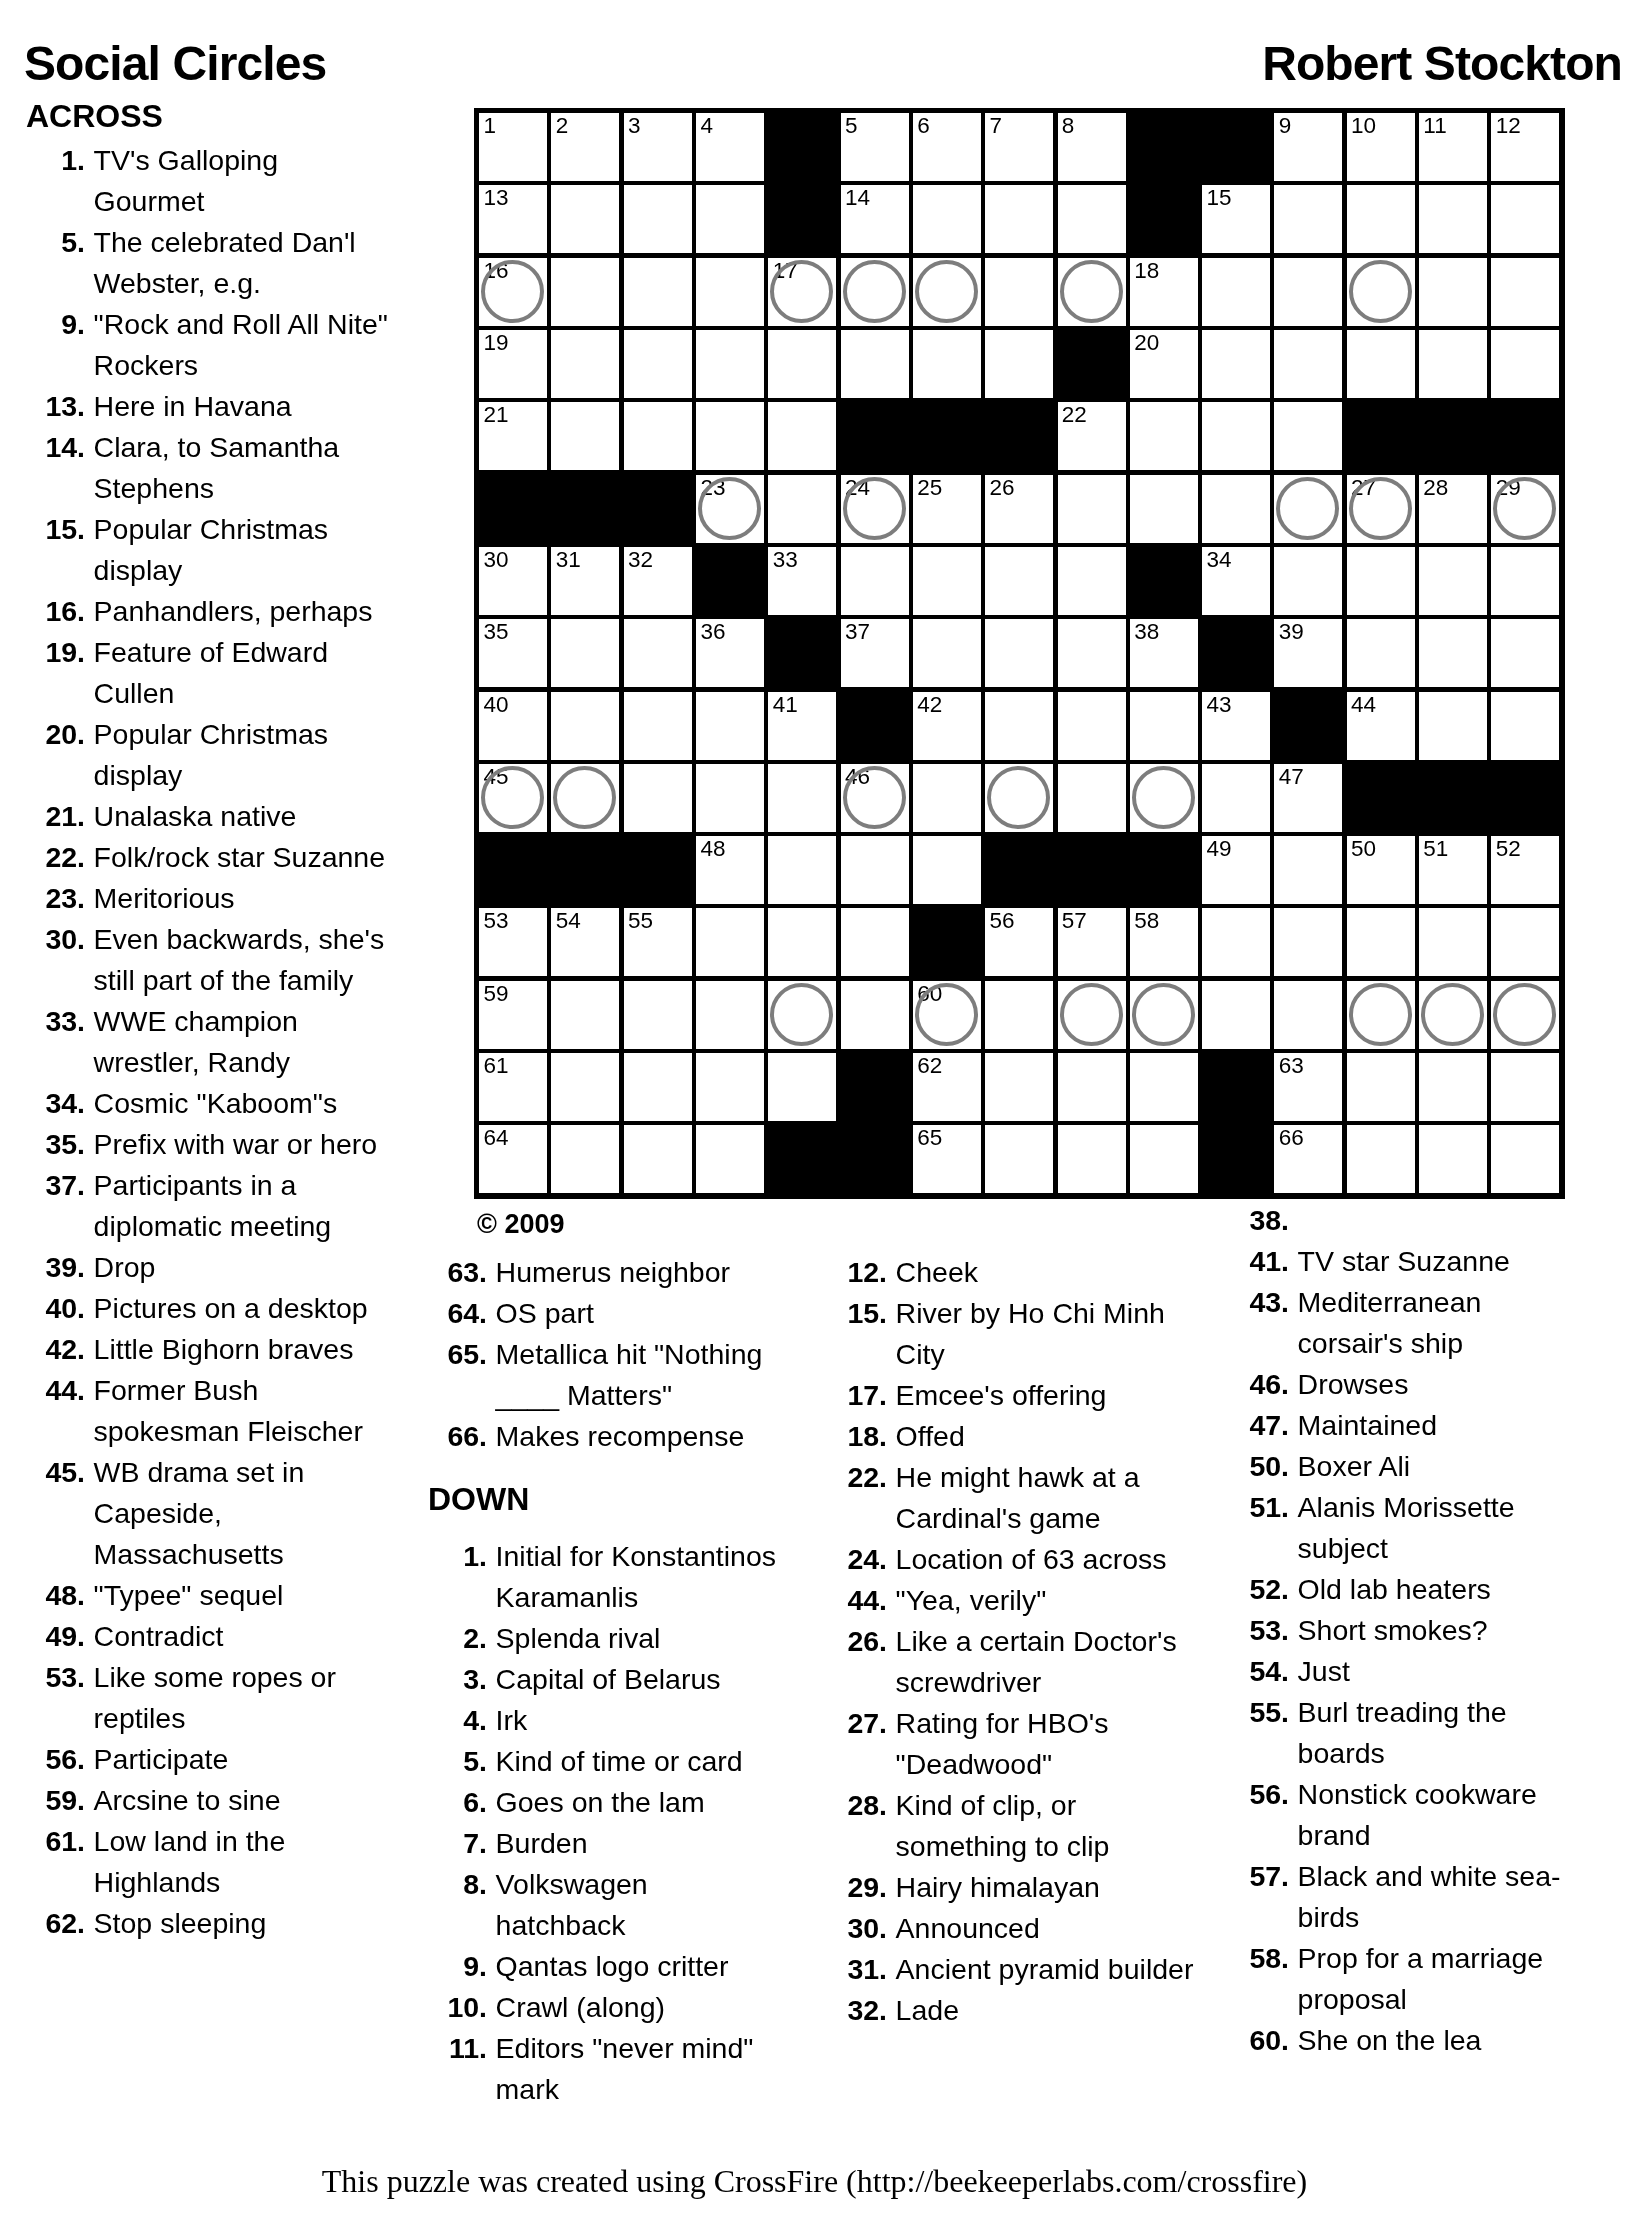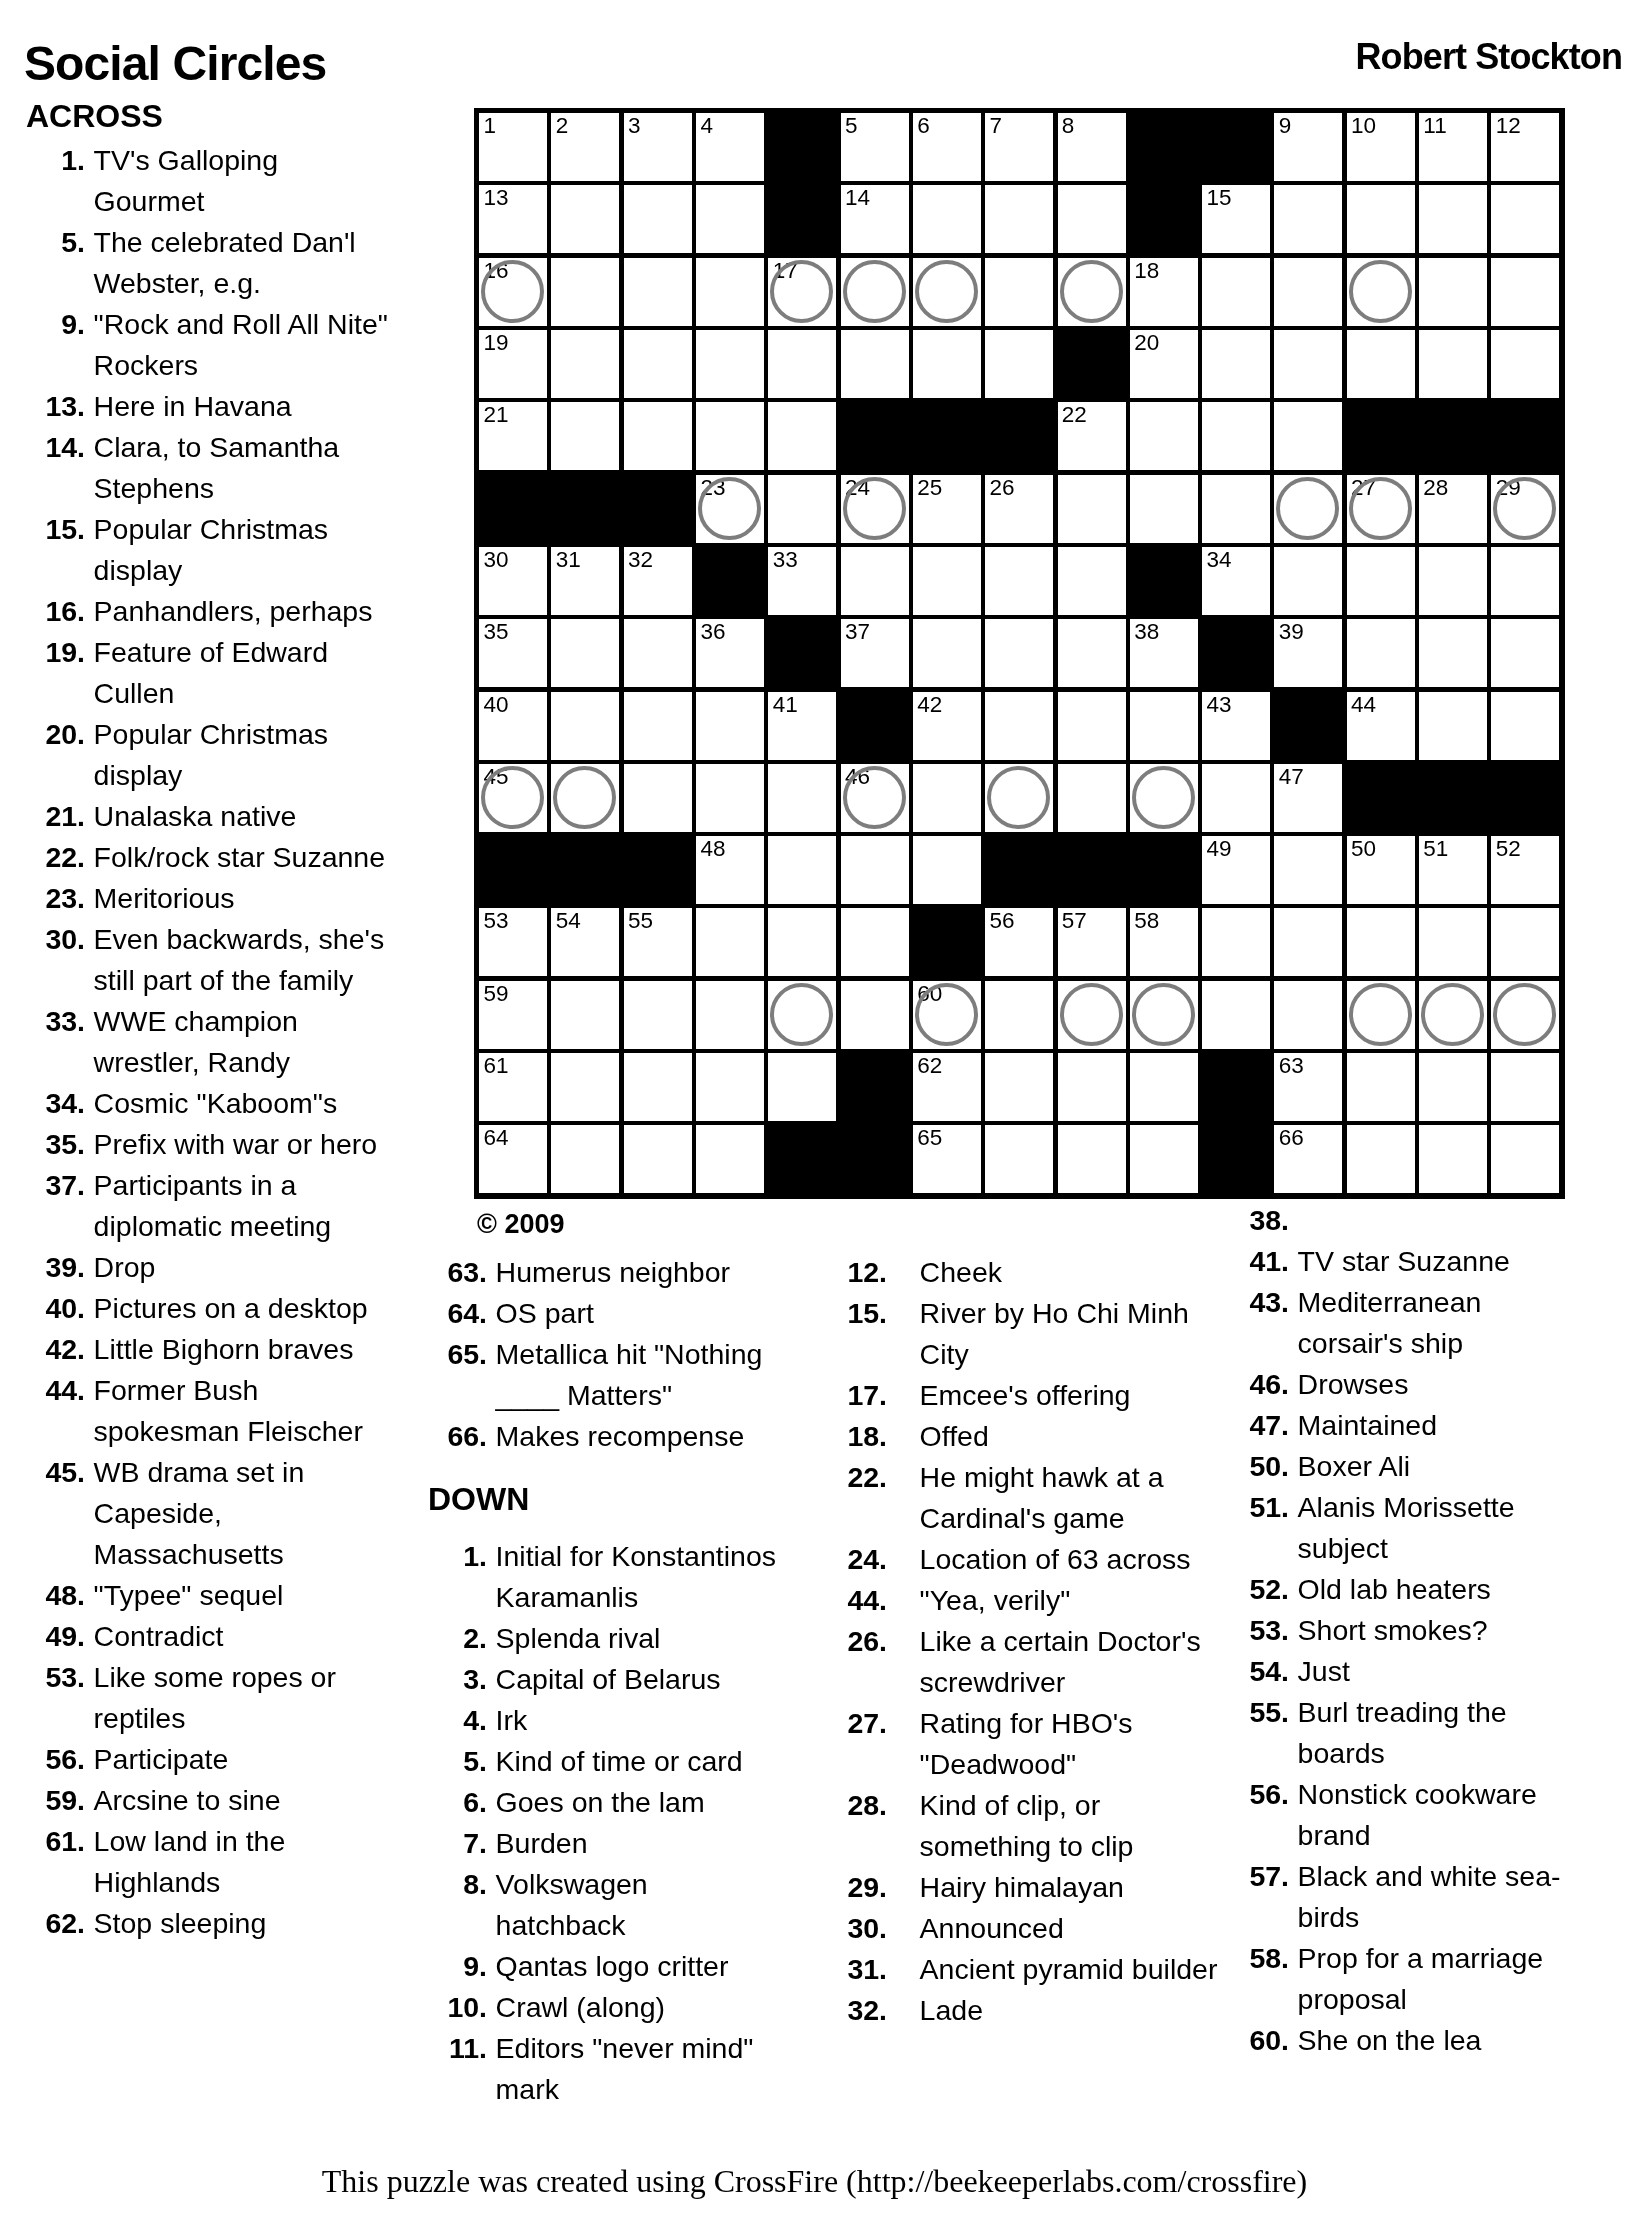--- a/index.html
+++ b/index.html
@@ -1,34 +1,34 @@
 <!DOCTYPE html>
 <html style="font-size:14px"><head>
 <meta charset="utf-8">
 <style>
   html,body{margin:0;padding:0;}
   body{
     width:1646px;height:2214px;position:relative;background:#fff;color:#000;
     font-family:"Liberation Sans","DejaVu Sans",sans-serif;overflow:hidden;
   }
   .title{position:absolute;left:24px;top:36px;font-size:48px;font-weight:bold;letter-spacing:-0.9px;}
-  .author{position:absolute;right:24px;top:36px;font-size:36px;font-weight:bold;letter-spacing:-0.9px;}
+  .author{position:absolute;right:24px;top:36px;font-size:48px;font-weight:bold;letter-spacing:-0.9px;}
   .heading{font-size:32px;font-weight:bold;line-height:38px;margin:0 0 5.2px 0;}
   .down-heading{margin-top:22.5px;margin-bottom:18px;}
   .col{position:absolute;}
   .col-across{left:26px;top:97px;width:398px;}
   .col2{left:428px;top:1252px;width:389px;}
   .col3{left:828px;top:1252px;width:389px;}
   .col4{left:1230px;top:1200px;width:398px;}
   .clue{display:flex;font-size:28.5px;line-height:41px;}
   .cnum{flex:none;width:59px;text-align:right;font-weight:bold;padding-right:8.6px;white-space:nowrap;}
   .ctext{flex:none;}
   .col-across .ctext{width:298px;}
   .col2 .ctext{width:285px;}
-  .col3 .ctext{width:298px;margin-left:24px;}
+  .col3 .ctext{width:298px;}
   .col4 .ctext{width:290px;}
   .grid{
     position:absolute;left:474px;top:108px;background:#000;
     display:grid;grid-template-columns:repeat(15,68px);grid-auto-rows:68px;
     gap:4.3px;padding:5.2px;
   }
   .cell{position:relative;background:#fff;}
   .cell.black{background:#000;}
   .num{position:absolute;top:0px;left:4.3px;font-size:22.5px;line-height:26px;}
   .circle{

